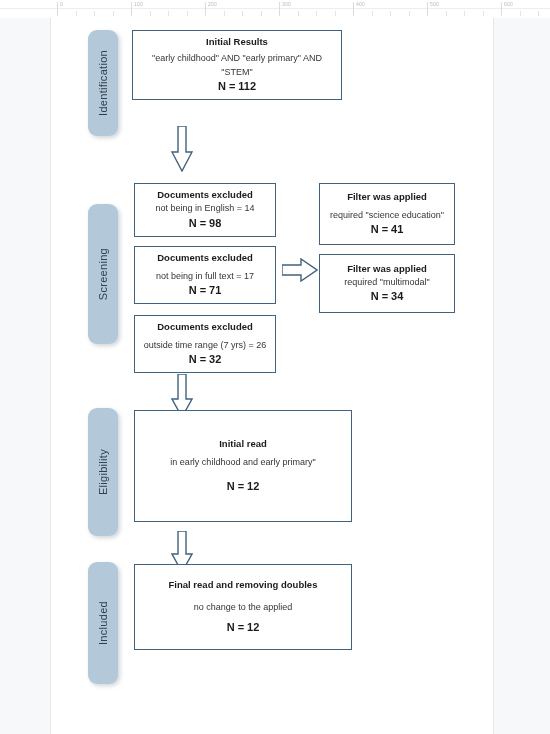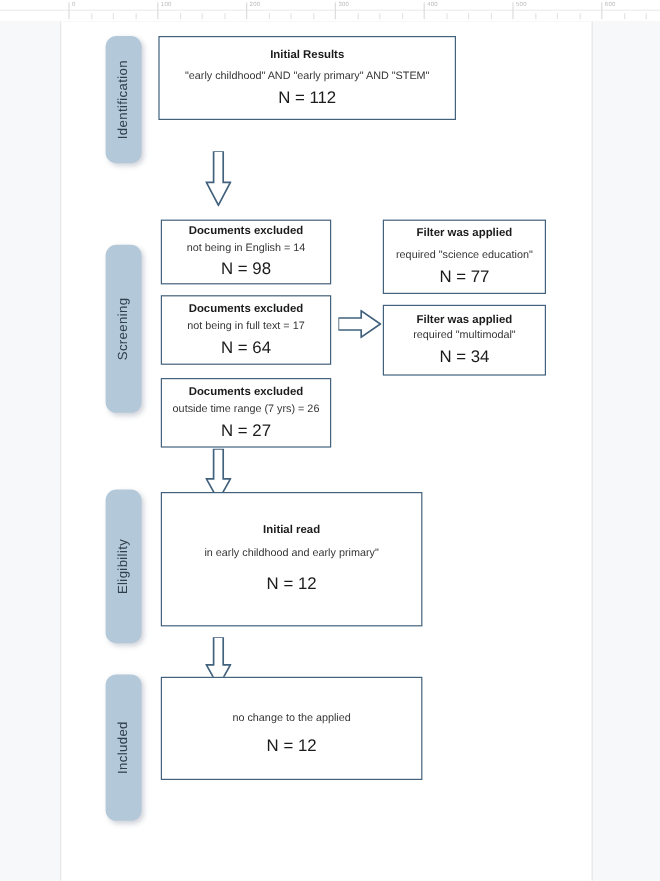--- a/index.html
+++ b/index.html
@@ -114,22 +114,22 @@
     font-weight: bold;
     color: #1b1b1b;
     line-height: 1.45;
   }
   .fbox .body {
     font-size: 9px;
     color: #353535;
     line-height: 1.5;
   }
   .fbox .num {
-    font-size: 14px;
-    font-weight: normal;
+    font-size: 11px;
+    font-weight: bold;
     color: #1b1b1b;
     line-height: 1.45;
   }
   .fbox .sp { height: 5px; }
   .fbox .sp-lg { height: 9px; }
 
   
   .arrow-down, .arrow-right {
     position: absolute;
   }
@@ -189,21 +189,21 @@
   </div>
 
   <div class="stage-tab" style="left:88px; top:390px; width:30px; height:128px;">
     <span>Eligibility</span>
   </div>
 
   <div class="stage-tab" style="left:88px; top:544px; width:30px; height:122px;">
     <span>Included</span>
   </div>
 
-  <div class="fbox" style="left:132px; top:12px; width:248px; height:70px;">
+  <div class="fbox" style="left:132px; top:12px; width:210px; height:70px;">
     <div class="ttl">Initial Results</div>
     <div class="sp"></div>
     <div class="body">"early childhood" AND "early primary" AND "STEM"</div>
     <div class="num">N = 112</div>
   </div>
 
   <div class="arrow-down" style="left:171px; top:108px; width:22px; height:46px;">
     <svg width="22" height="46" viewBox="0 0 22 46">
       <polygon points="7,0 15,0 15,26 21,26 11,45 1,26 7,26" fill="#ffffff" stroke="#41617c" stroke-width="1.4" stroke-linejoin="miter"></polygon>
     </svg>
@@ -212,41 +212,41 @@
   <div class="fbox" style="left:134px; top:165px; width:142px; height:54px;">
     <div class="ttl">Documents excluded</div>
     <div class="body">not being in English = 14</div>
     <div class="num">N = 98</div>
   </div>
 
   <div class="fbox" style="left:134px; top:228px; width:142px; height:58px;">
     <div class="ttl">Documents excluded</div>
     <div class="sp"></div>
     <div class="body">not being in full text  = 17</div>
-    <div class="num">N = 64</div>
+    <div class="num">N = 71</div>
   </div>
 
   <div class="fbox" style="left:134px; top:297px; width:142px; height:58px;">
     <div class="ttl">Documents excluded</div>
     <div class="sp"></div>
     <div class="body">outside time range (7 yrs) = 26</div>
-    <div class="num">N = 27</div>
+    <div class="num">N = 32</div>
   </div>
 
   <div class="arrow-right" style="left:282px; top:240px; width:36px; height:24px;">
     <svg width="36" height="24" viewBox="0 0 36 24">
       <polygon points="0,7 19,7 19,1 35,12 19,23 19,17 0,17" fill="#ffffff" stroke="#41617c" stroke-width="1.4" stroke-linejoin="miter"></polygon>
     </svg>
   </div>
 
   <div class="fbox" style="left:319px; top:165px; width:136px; height:62px;">
     <div class="ttl">Filter was applied</div>
     <div class="sp"></div>
     <div class="body">required "science education"</div>
-    <div class="num">N = 77</div>
+    <div class="num">N = 41</div>
   </div>
 
   <div class="fbox" style="left:319px; top:236px; width:136px; height:59px;">
     <div class="ttl">Filter was applied</div>
     <div class="body">required "multimodal"</div>
     <div class="num">N = 34</div>
   </div>
 
   <div class="arrow-down" style="left:171px; top:356px; width:22px; height:44px;">
     <svg width="22" height="44" viewBox="0 0 22 44">
@@ -262,19 +262,20 @@
     <div class="num">N = 12</div>
   </div>
 
   <div class="arrow-down" style="left:171px; top:513px; width:22px; height:42px;">
     <svg width="22" height="42" viewBox="0 0 22 42">
       <polygon points="7,0 15,0 15,23 21,23 11,41 1,23 7,23" fill="#ffffff" stroke="#41617c" stroke-width="1.4" stroke-linejoin="miter"></polygon>
     </svg>
   </div>
 
   <div class="fbox" style="left:134px; top:546px; width:218px; height:86px;">
+    <div class="ttl">Final read and removing doubles</div>
     <div class="sp-lg"></div>
     <div class="body">no change to the applied</div>
     <div class="sp"></div>
     <div class="num">N = 12</div>
   </div>
 
 </div>
 
 </body></html>

